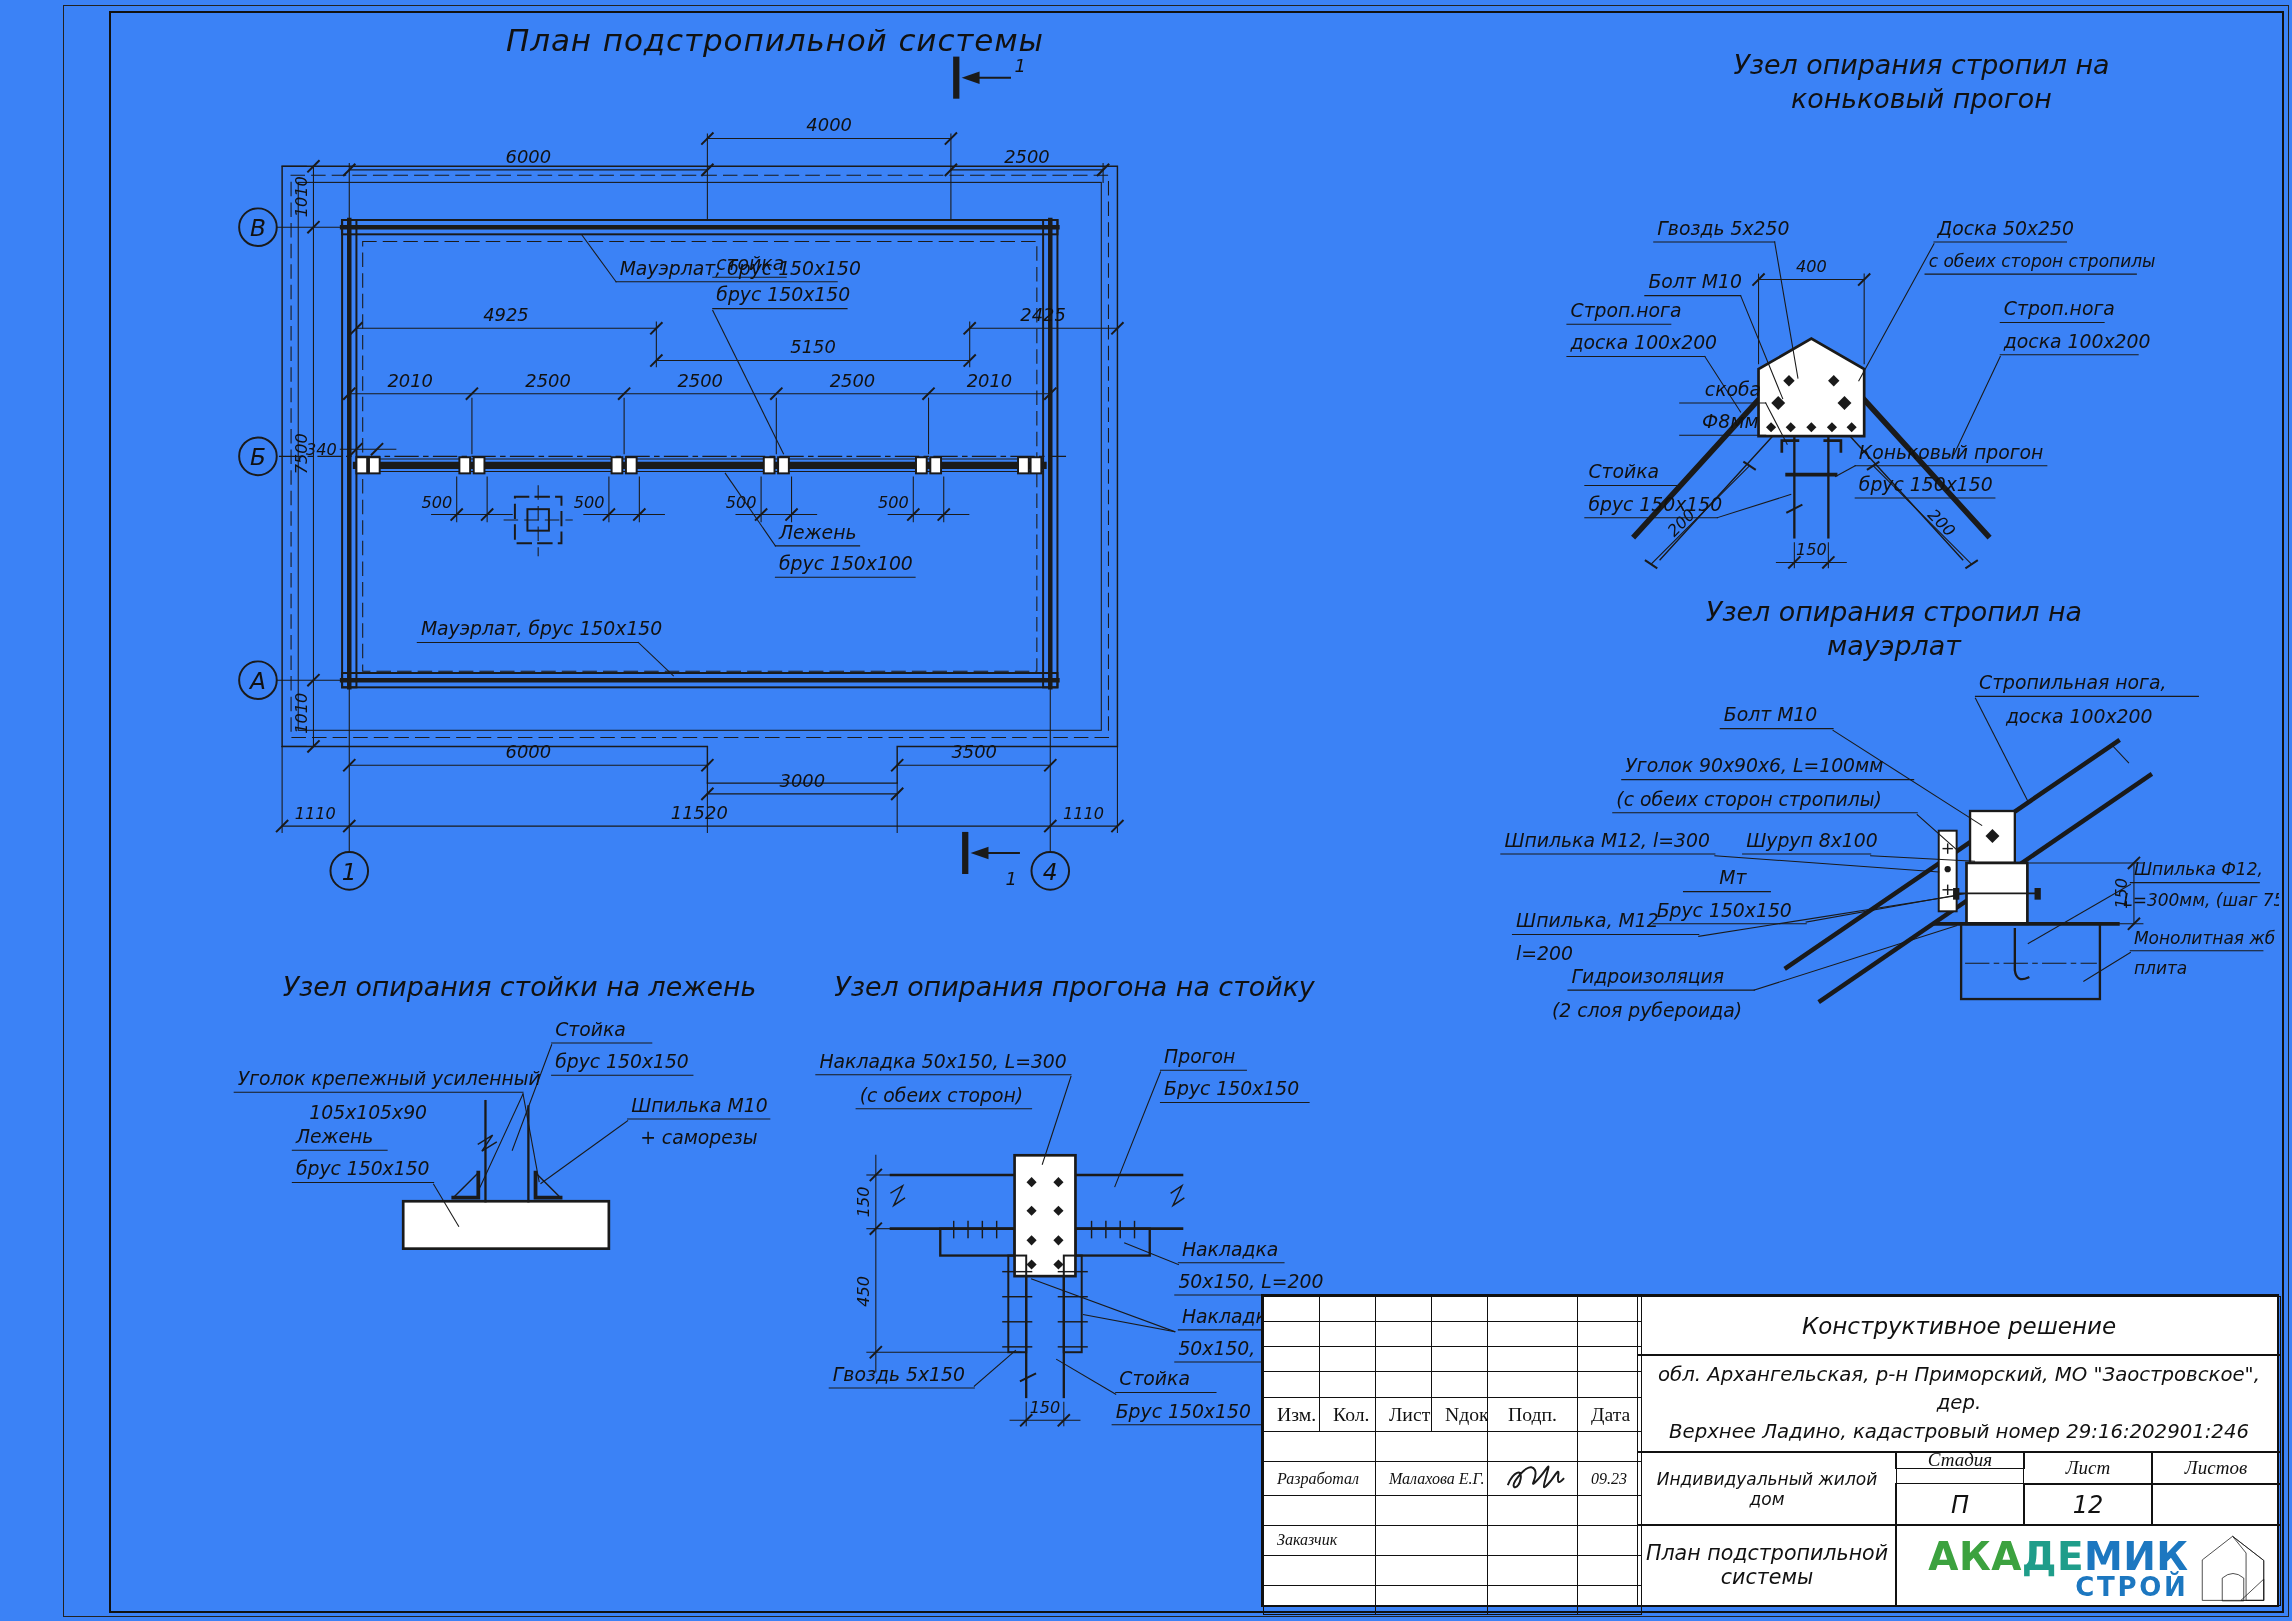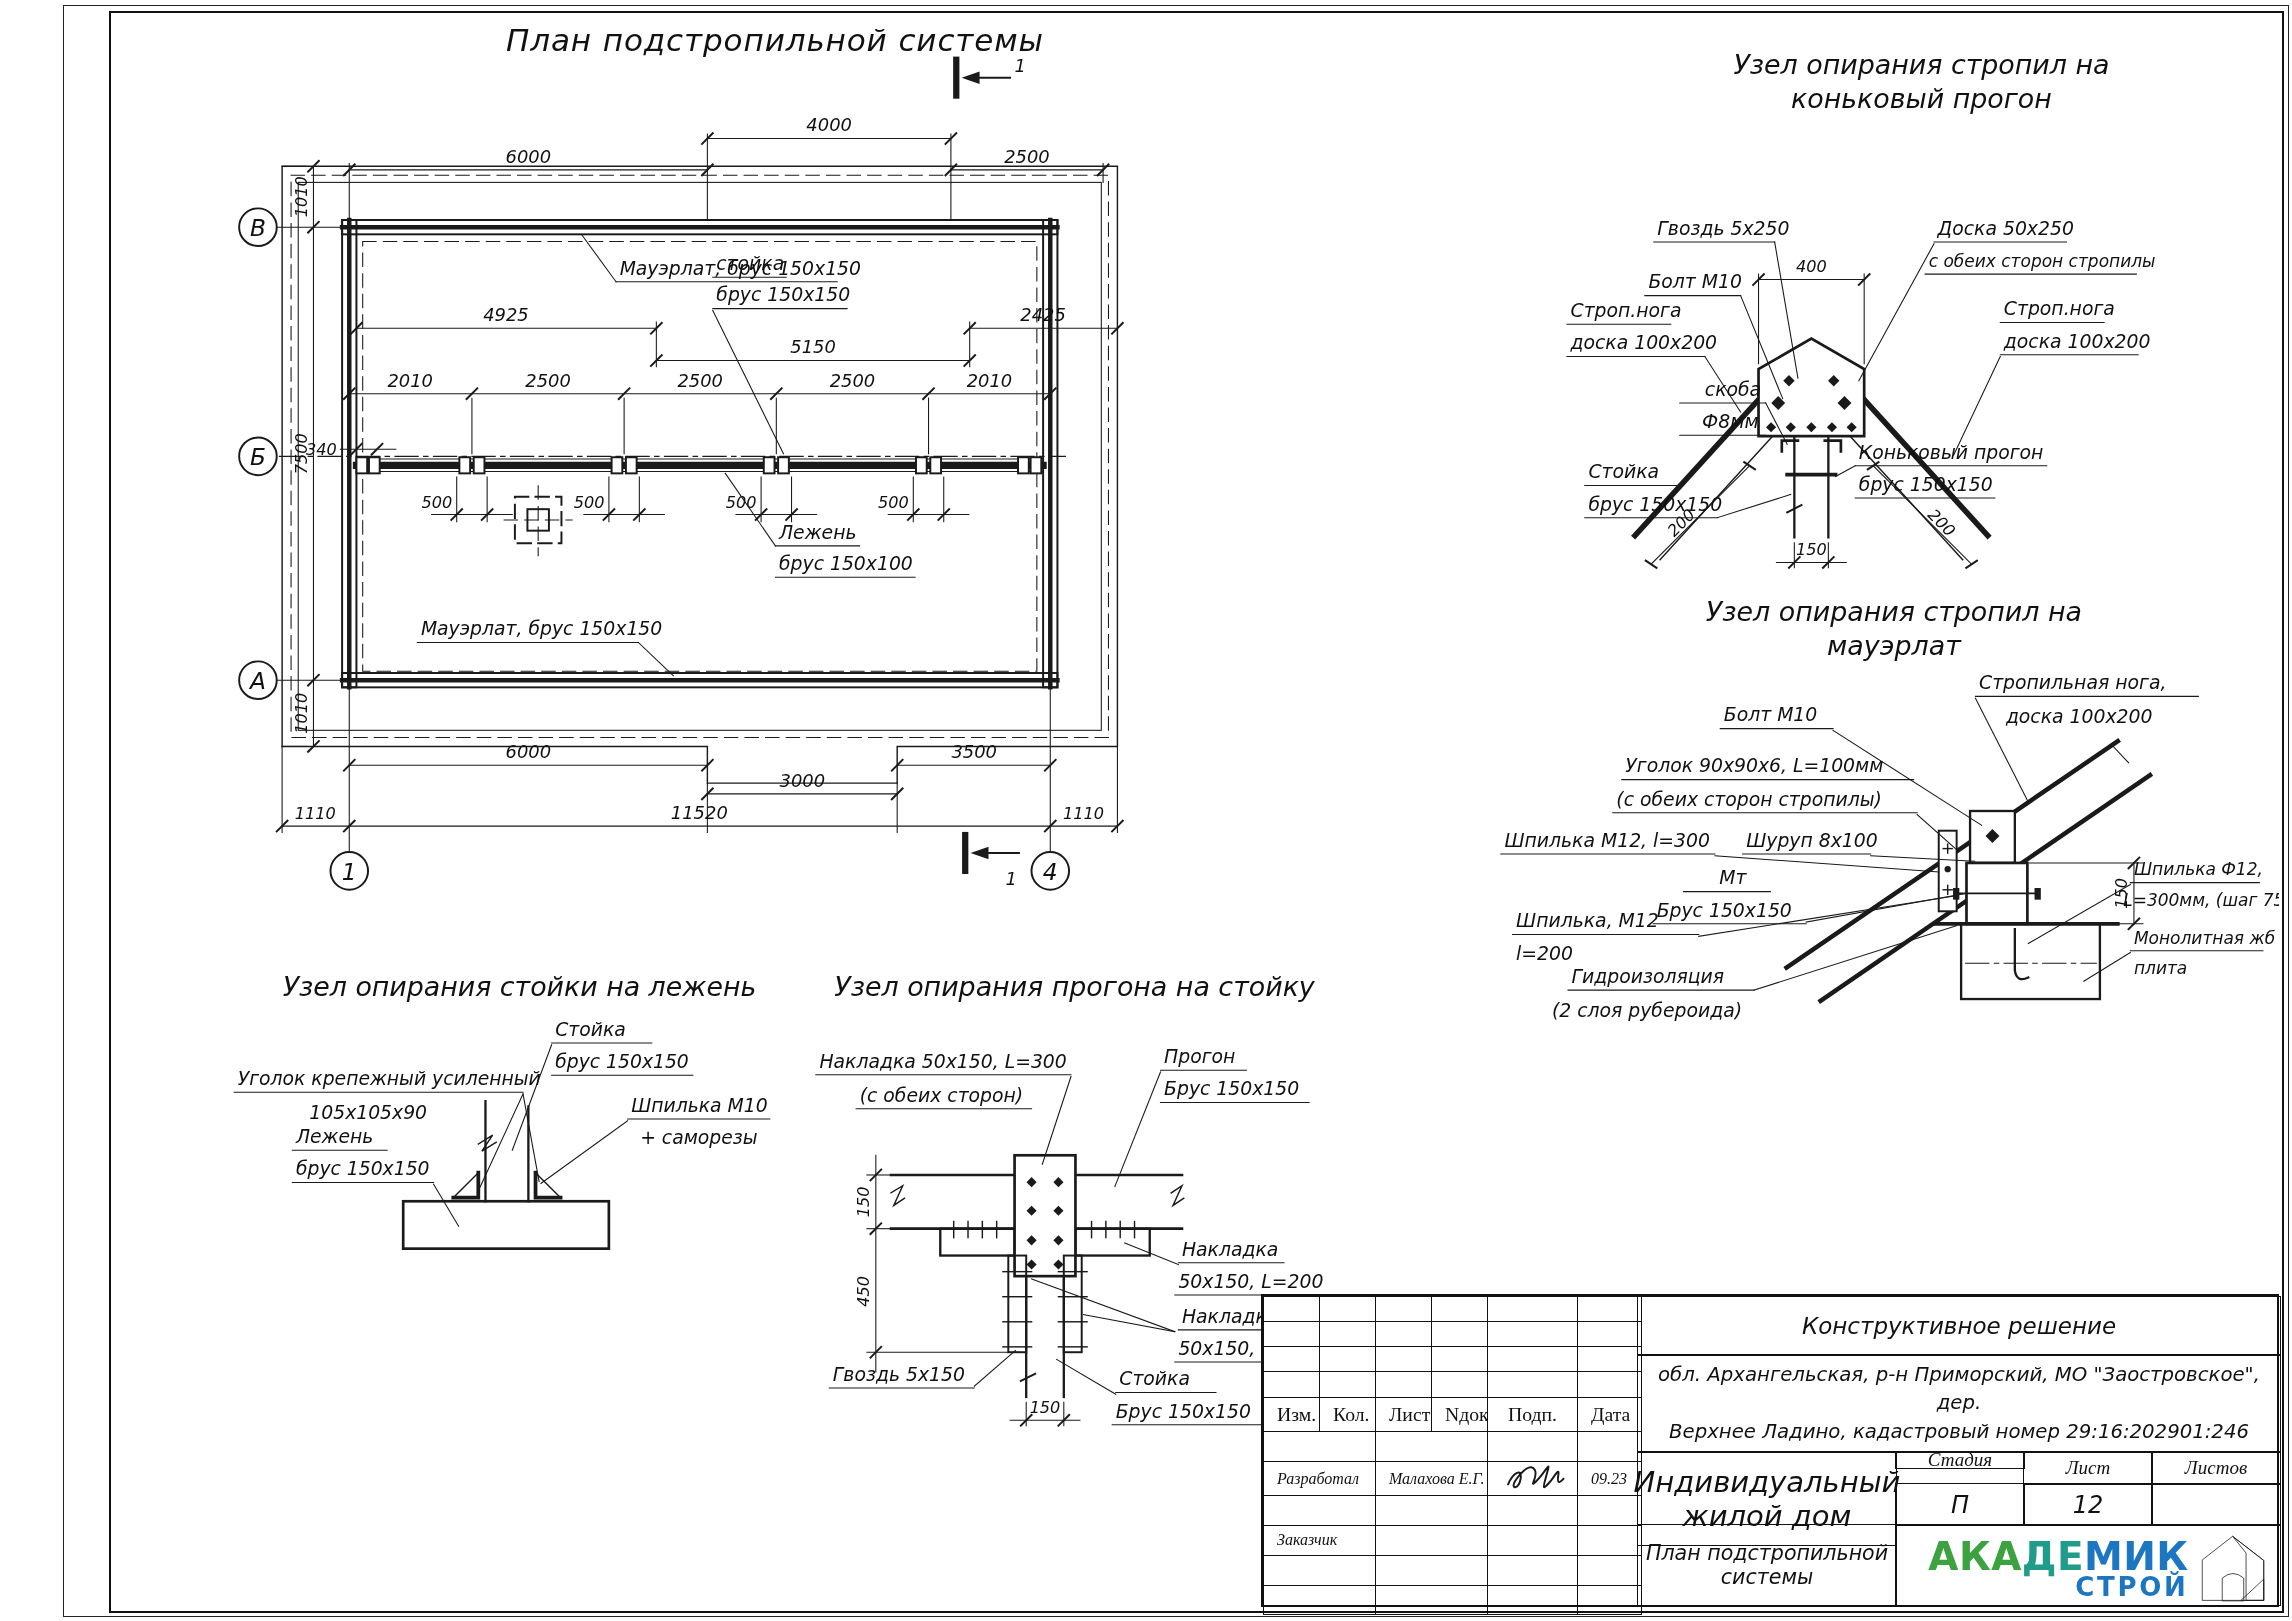--- a/index.html
+++ b/index.html
@@ -1,16 +1,16 @@
 <!DOCTYPE html>
 <html style="font-size:14.3px"><head>
 <meta charset="utf-8">
 <style>
   html,body{margin:0;padding:0;background:#e8e8e8;}
-  #sheet{position:relative;width:2293px;height:1621px;background:#ffffff;overflow:hidden;
+  #sheet{position:relative;width:2293px;height:1621px;background:#3b82f6;overflow:hidden;
          font-family:"DejaVu Sans",sans-serif;color:#111;}
   #outer-edge{position:absolute;left:63px;top:4.5px;width:2224px;height:1610px;border:1.3px solid #222;}
   #frame{position:absolute;left:109px;top:10.7px;width:2171px;height:1598px;border:2.7px solid #111;}
   svg line,svg path,svg rect,svg circle,svg polyline,svg polygon{stroke:#1a1a1a;fill:none;stroke-linecap:square;}
   svg .f{fill:#1a1a1a;stroke:none;}
   svg .w{fill:#fff;}
   .s1{stroke-width:1.2px;}.s15{stroke-width:1.6px;}.s2{stroke-width:2.2px;}
   .s25{stroke-width:2.6px;}.s3{stroke-width:3px;}.s4{stroke-width:4.2px;}
   .s5{stroke-width:5px;}.s6{stroke-width:6.2px;}.s7{stroke-width:7px;}.s8{stroke-width:8px;}
   .dsh{stroke-dasharray:15 8;}.dd{stroke-dasharray:26 6 5 6;}
@@ -632,21 +632,21 @@
             <td></td>
           </tr>
     </tbody>
       </table>
 
     <div class="abs cen" style="left:374px;top:0;width:644px;height:60px;font-size:23px;">Конструктивное решение</div>
     <div class="abs cen" style="left:374px;top:58px;width:644px;height:99px;font-size:19.7px;flex-direction:column;line-height:1.45;">
       <span>обл. Архангельская, р-н Приморский, МО "Заостровское", дер.</span>
       <span>Верхнее Ладино, кадастровый номер 29:16:202901:246</span>
     </div>
-    <div class="abs cen" style="left:374px;top:155px;width:260px;height:95px;font-size:29px;">Индивидуальный жилой дом</div>
+    <div class="abs cen" style="left:374px;top:155px;width:260px;height:75px;font-size:17px;">Индивидуальный жилой дом</div>
     <div class="abs cen serif" style="left:632px;top:155px;width:130px;height:18px;font-size:19px;">Стадия</div>
     <div class="abs cen serif" style="left:760px;top:155px;width:130px;height:34px;font-size:19px;">Лист</div>
     <div class="abs cen serif" style="left:888px;top:155px;width:130px;height:34px;font-size:19px;">Листов</div>
     <div class="abs cen" style="left:632px;top:187px;width:130px;height:43px;font-size:24px;">П</div>
     <div class="abs cen" style="left:760px;top:187px;width:130px;height:43px;font-size:24px;">12</div>
     <div class="abs cen" style="left:888px;top:187px;width:130px;height:43px;"></div>
     <div class="abs cen" style="left:374px;top:228px;width:260px;height:82px;font-size:20.6px;">План подстропильной системы</div>
     <div class="abs" style="left:632px;top:228px;width:386px;height:82px;">
       <div id="logo">
         <div class="words">

